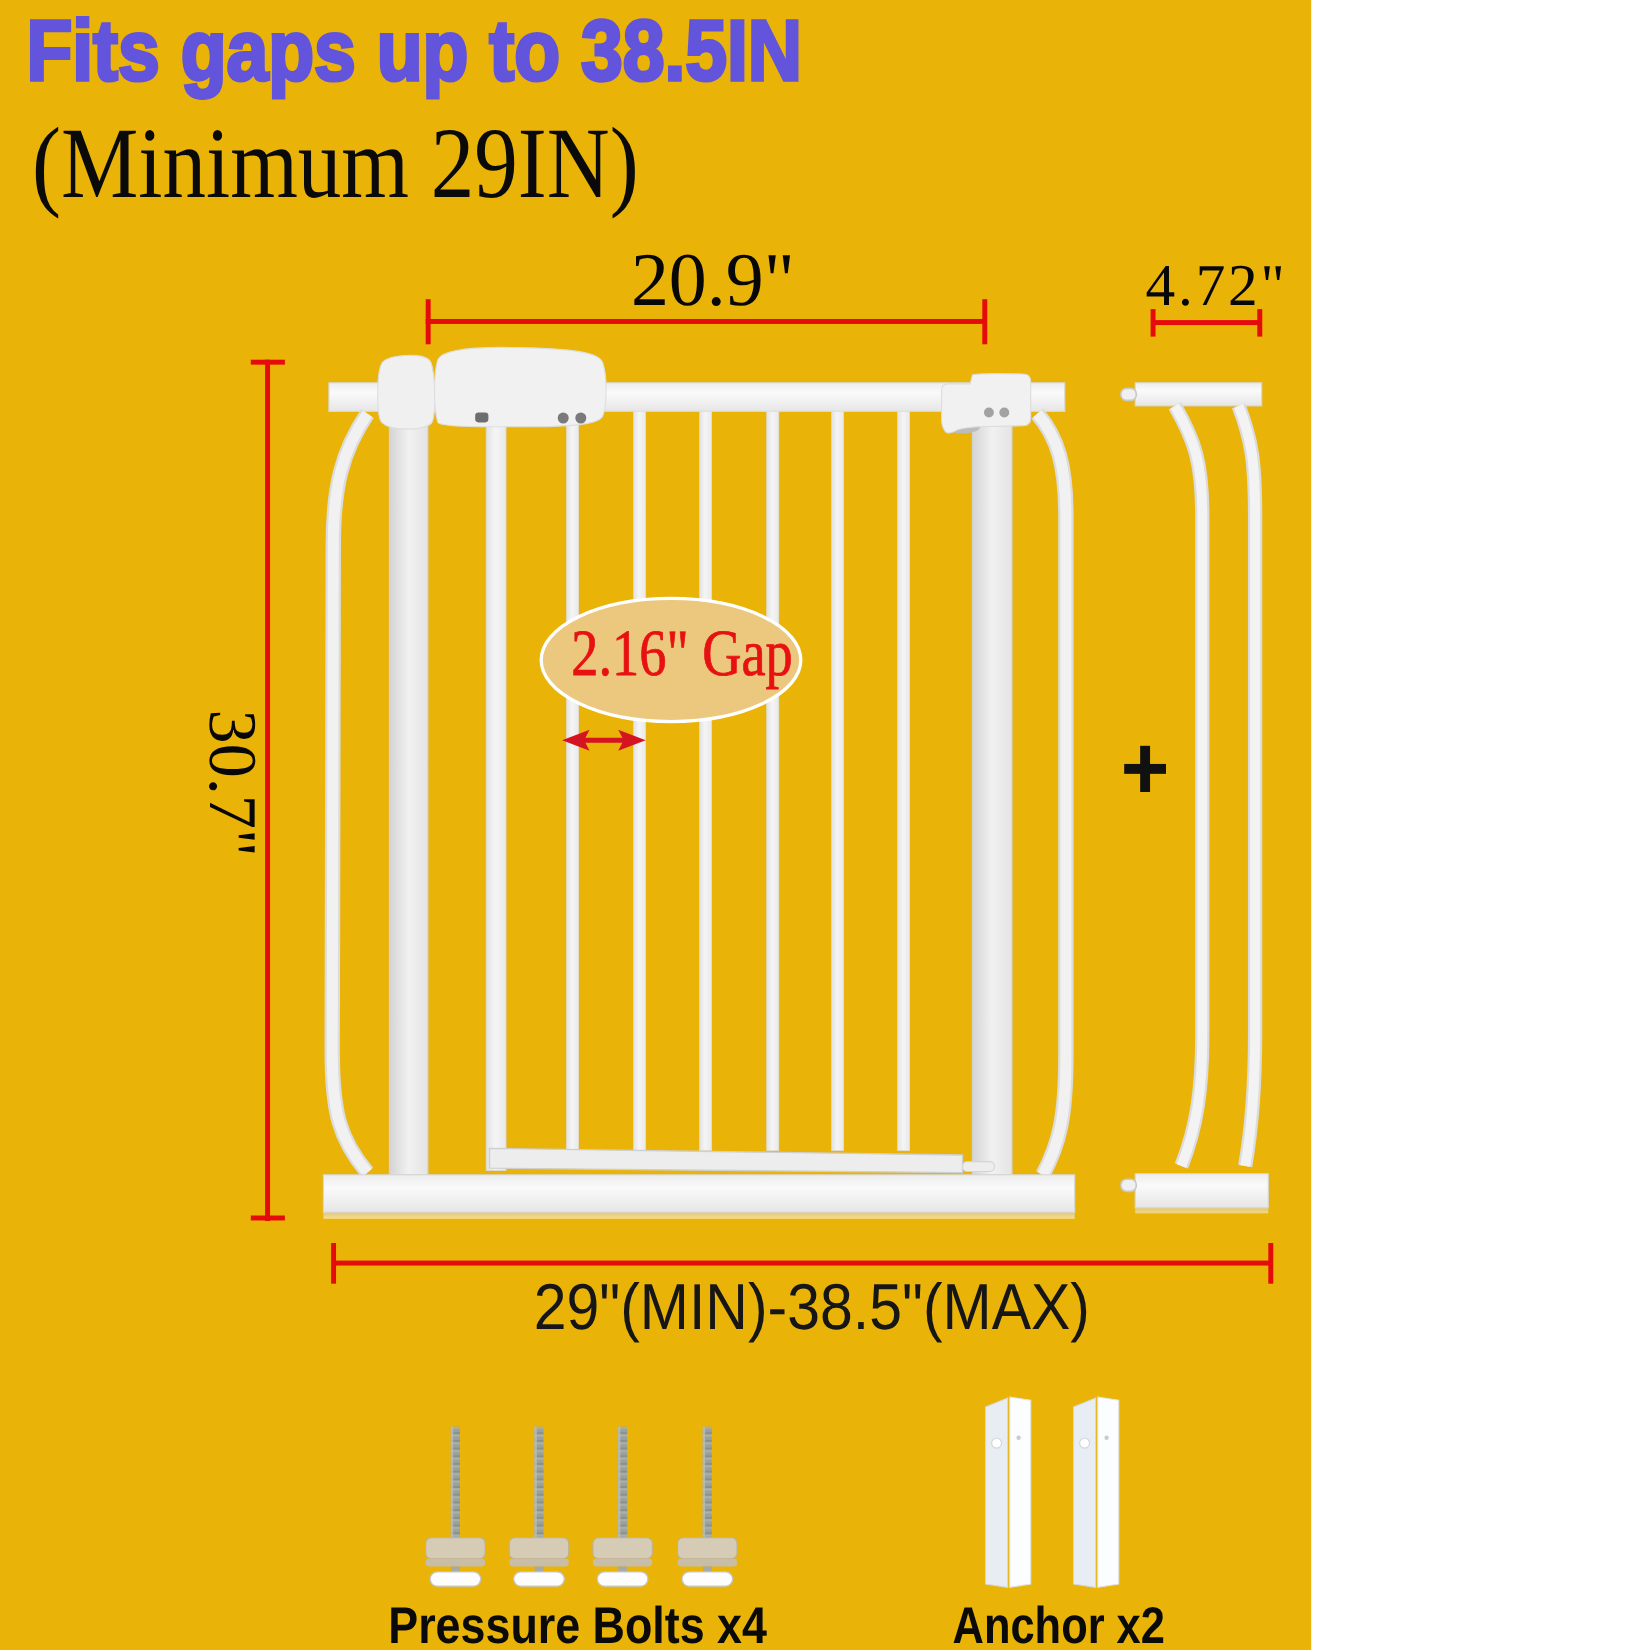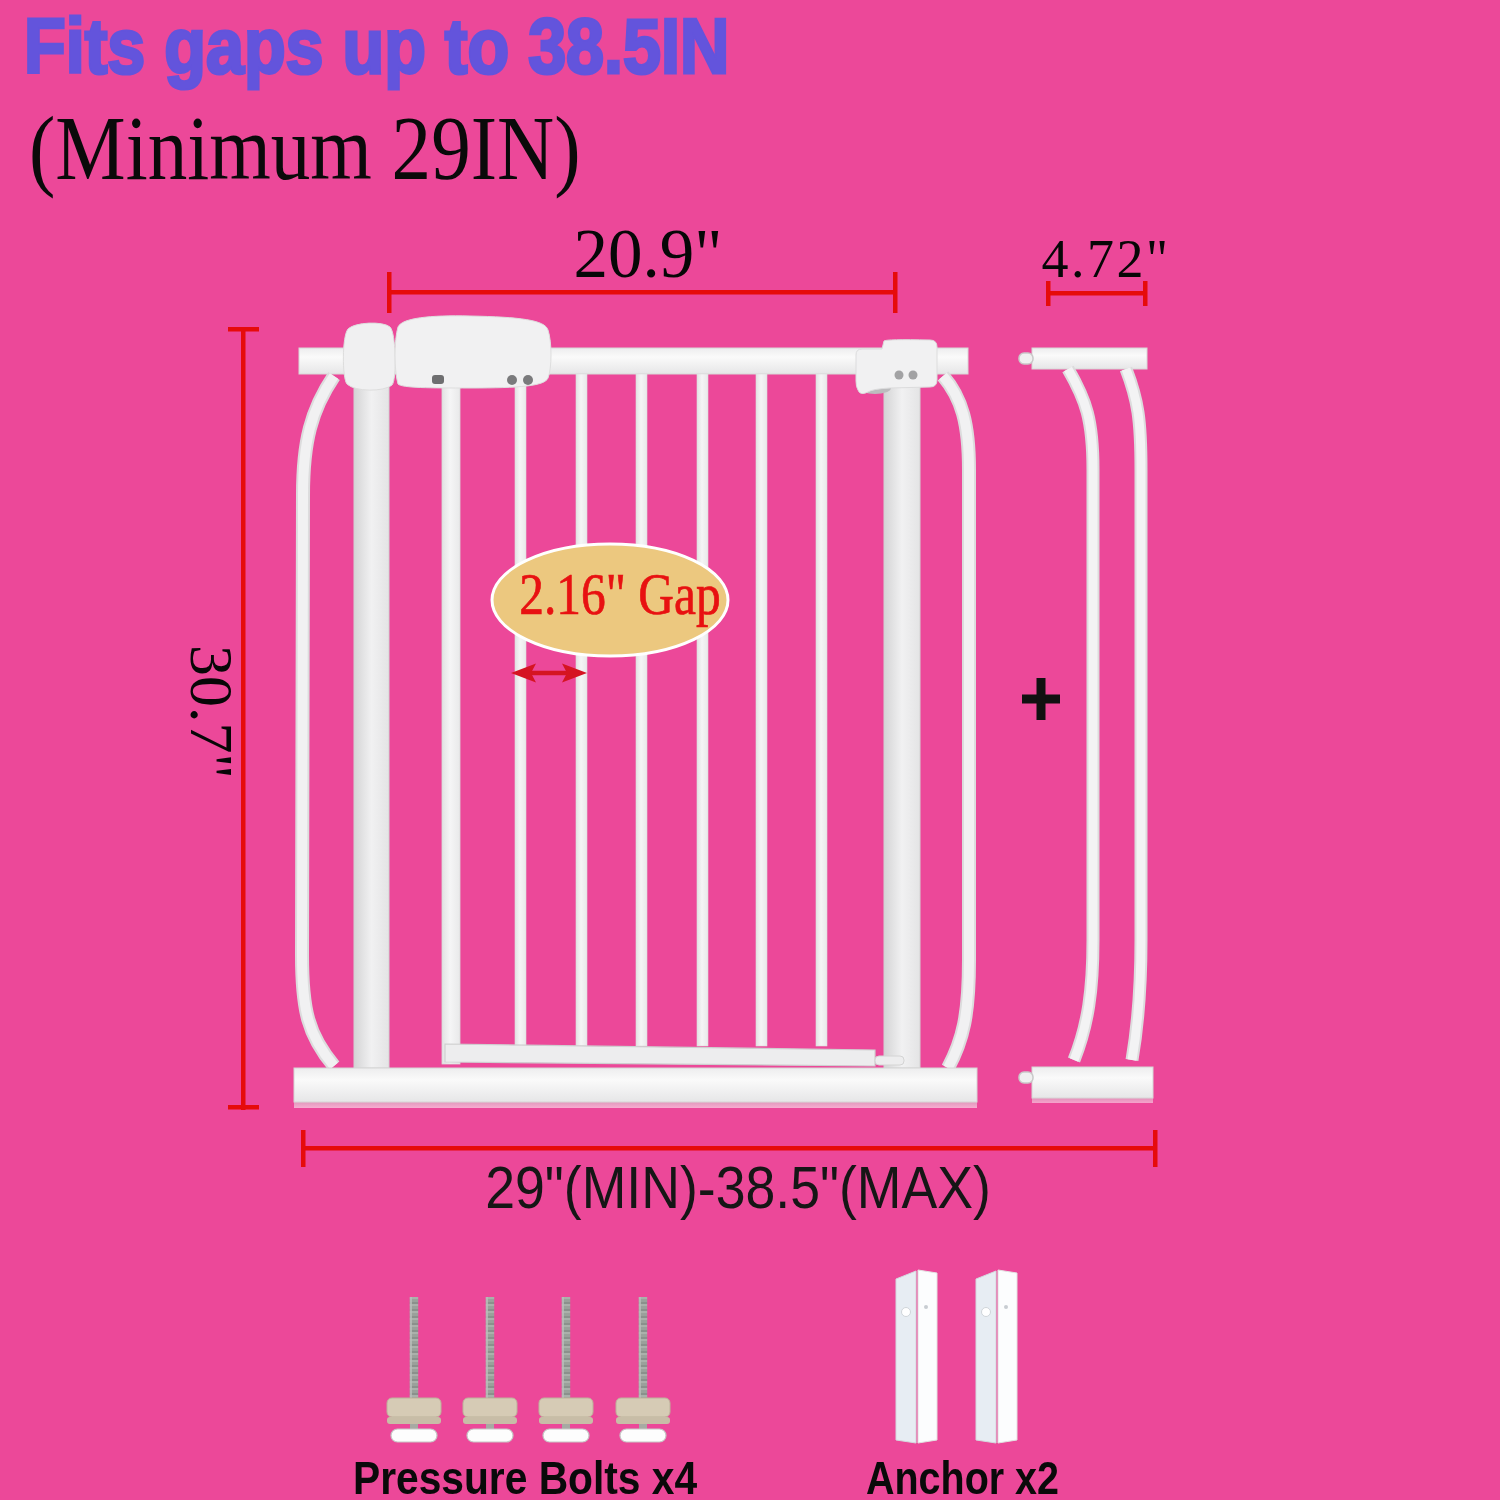--- a/index.html
+++ b/index.html
@@ -1,16 +1,16 @@
 <!DOCTYPE html>
 <html><head>
 <meta charset="utf-8">
 <style>
   html,body{margin:0;padding:0;background:#fff;}
-  #canvas{position:relative;width:1500px;height:1500px;background:#ec4899;overflow:hidden;
+  #canvas{position:relative;width:1192px;height:1500px;background:#eab308;overflow:hidden;
           font-family:"Liberation Sans",sans-serif;}
   svg{position:absolute;left:0;top:0;}
 </style>
 </head>
 <body>
 <div id="canvas">
 <svg width="1500" height="1500" viewBox="0 0 1500 1500">
 <defs>
   <linearGradient id="barg" x1="0" y1="0" x2="1" y2="0">
     <stop offset="0" stop-color="#e2e2e3"></stop>

